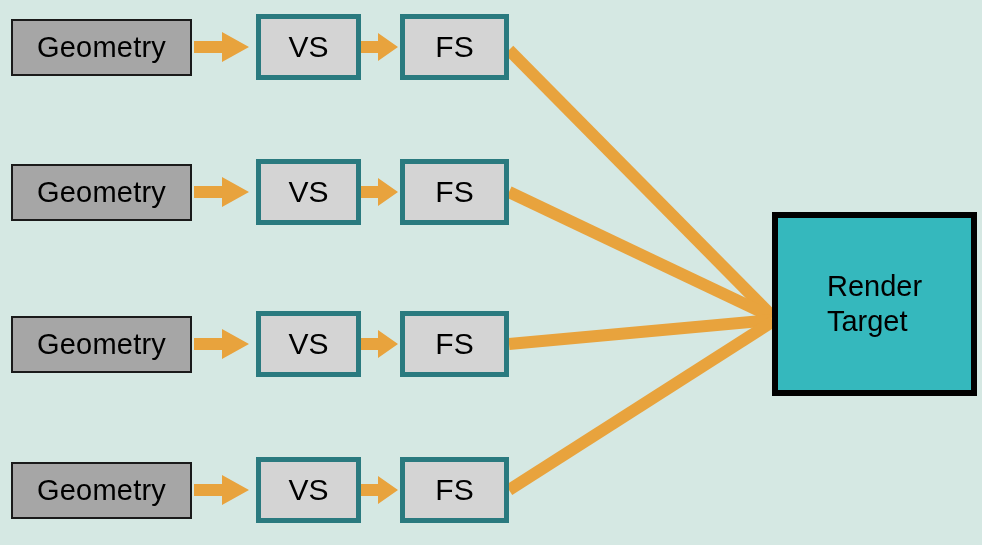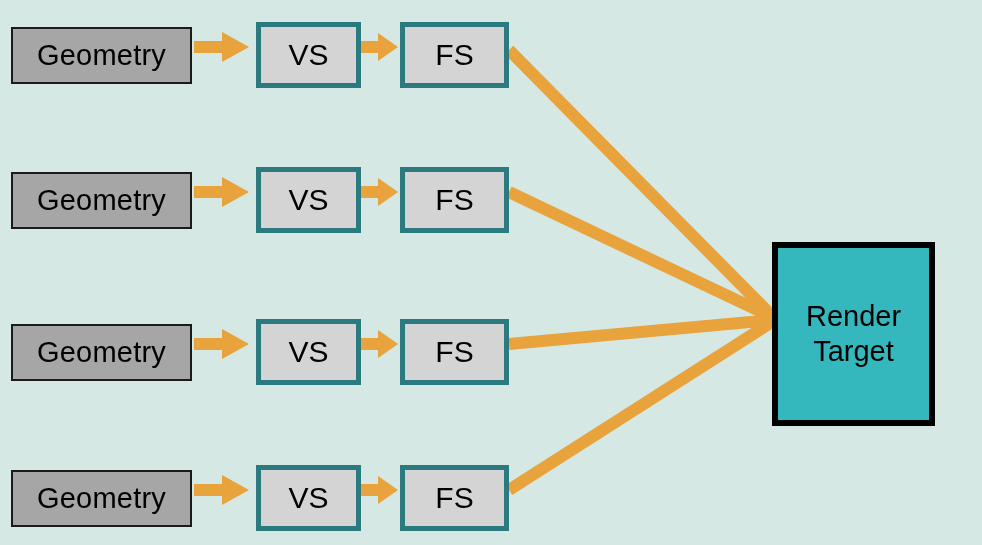--- a/index.html
+++ b/index.html
@@ -22,22 +22,20 @@
     width: 982px;
     height: 545px;
     pointer-events: none;
   }
   .node {
     position: absolute;
     box-sizing: border-box;
     display: flex;
     align-items: center;
     justify-content: center;
-    text-align: center;
-    margin-top: 8px;
   }
   .node-geometry {
     background: #a6a6a6;
     border: 2px solid #1a1a1a;
     color: #000000;
     font-size: 29px;
     letter-spacing: 0.2px;
   }
   .node-stage {
     background: #d4d4d4;
@@ -142,18 +140,18 @@
   <div class="node node-geometry" style="left:11px; top:462px; width:181px; height:57px;">
     <span class="node-label">Geometry</span>
   </div>
   <div class="node node-stage" style="left:256px; top:457px; width:105px; height:66px;">
     <span class="node-label">VS</span>
   </div>
   <div class="node node-stage" style="left:400px; top:457px; width:109px; height:66px;">
     <span class="node-label">FS</span>
   </div>
 
-  <div class="node node-target" style="left:772px; top:234px; width:163px; height:184px;">
+  <div class="node node-target" style="left:772px; top:212px; width:205px; height:184px;">
     <span class="node-label">Render
 Target</span>
   </div>
 
 </div>
 
 </body></html>

